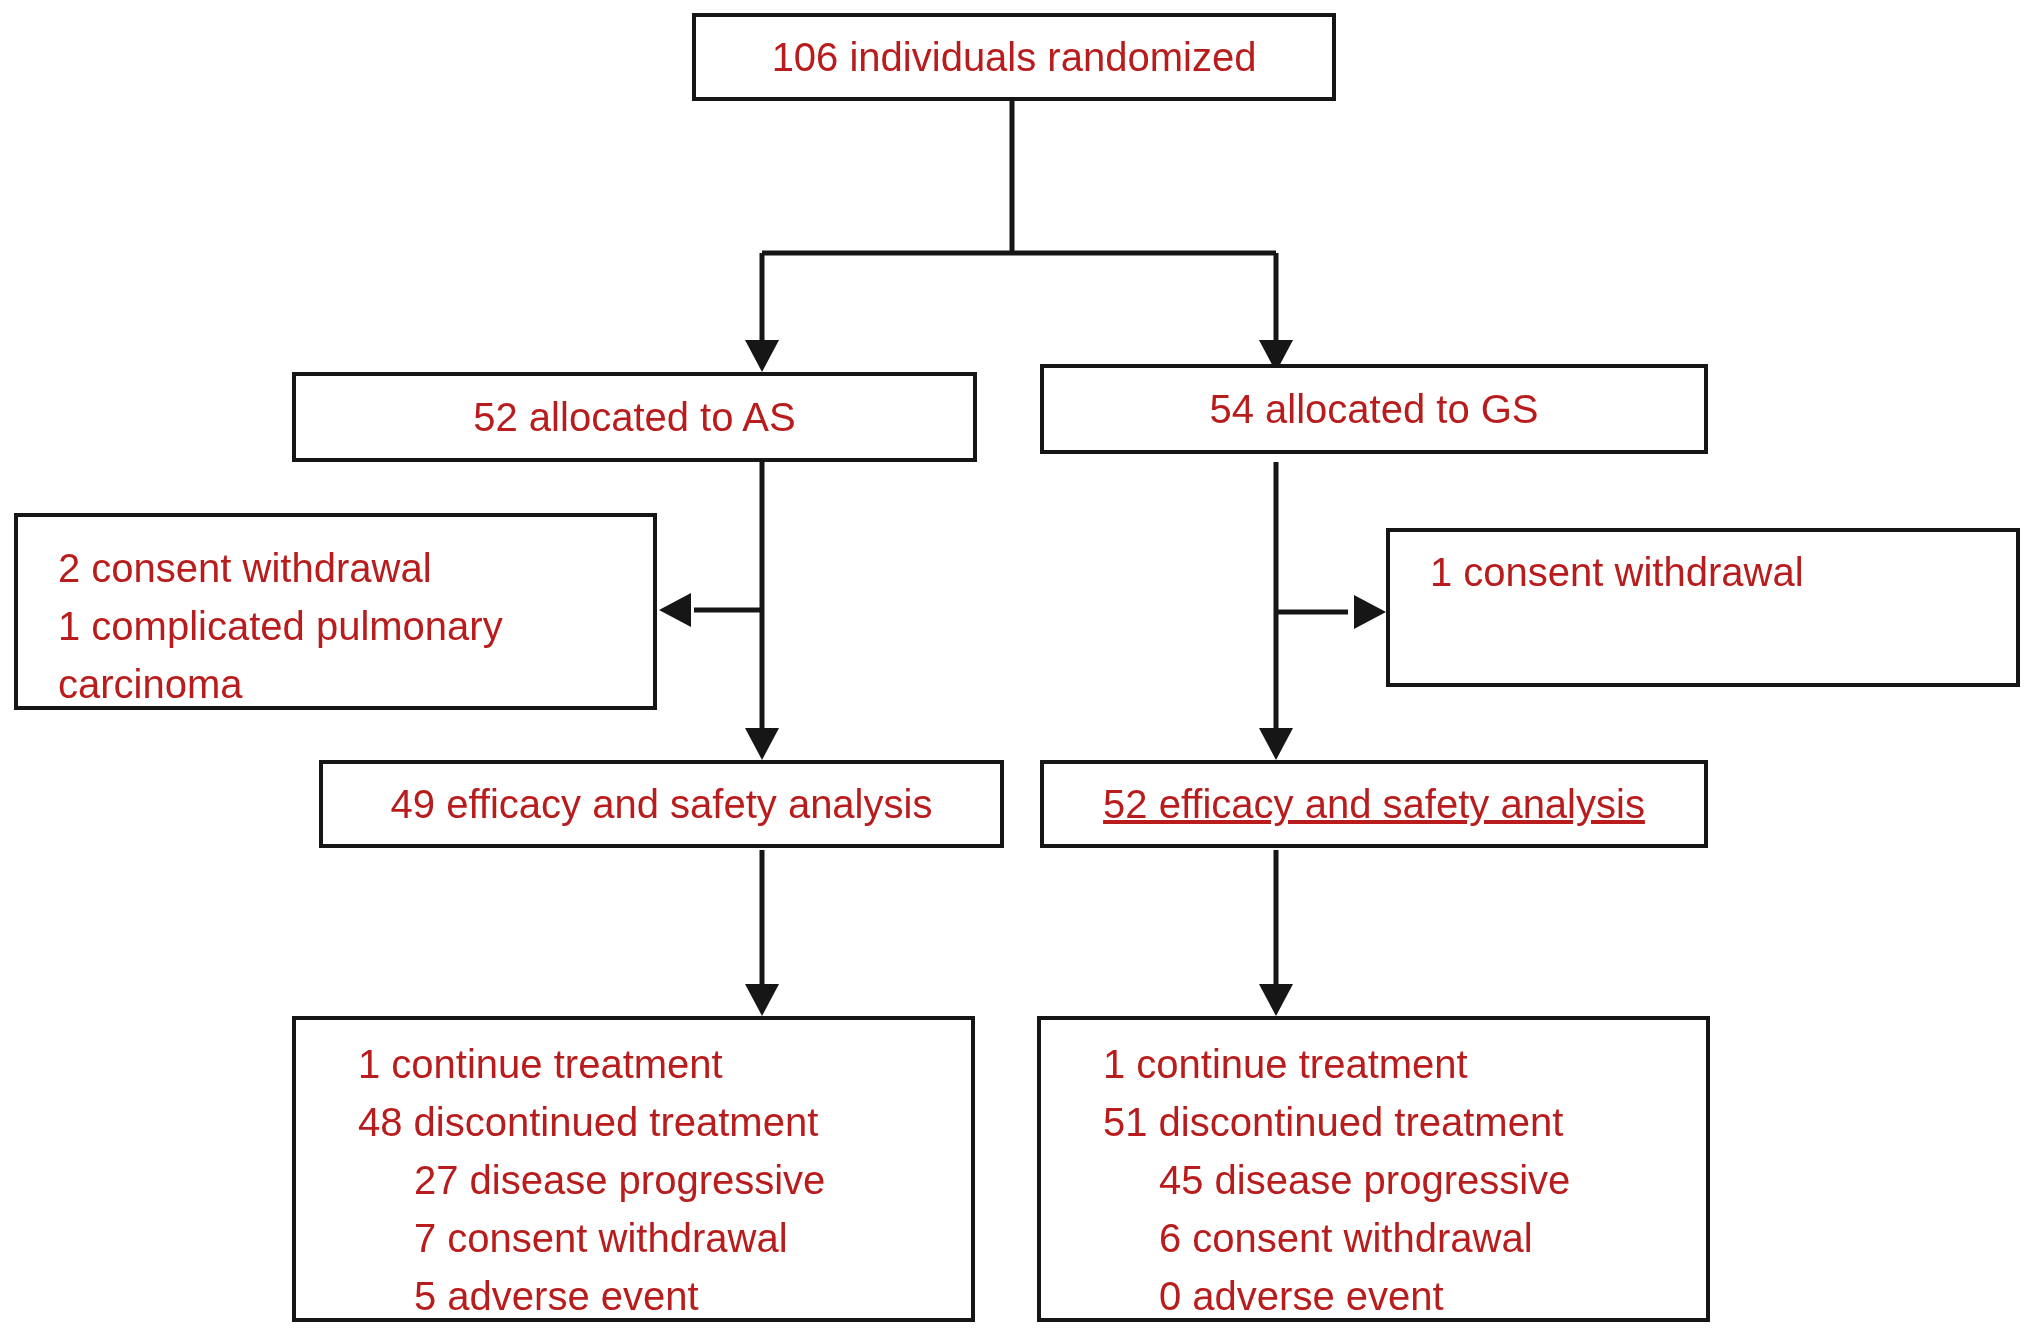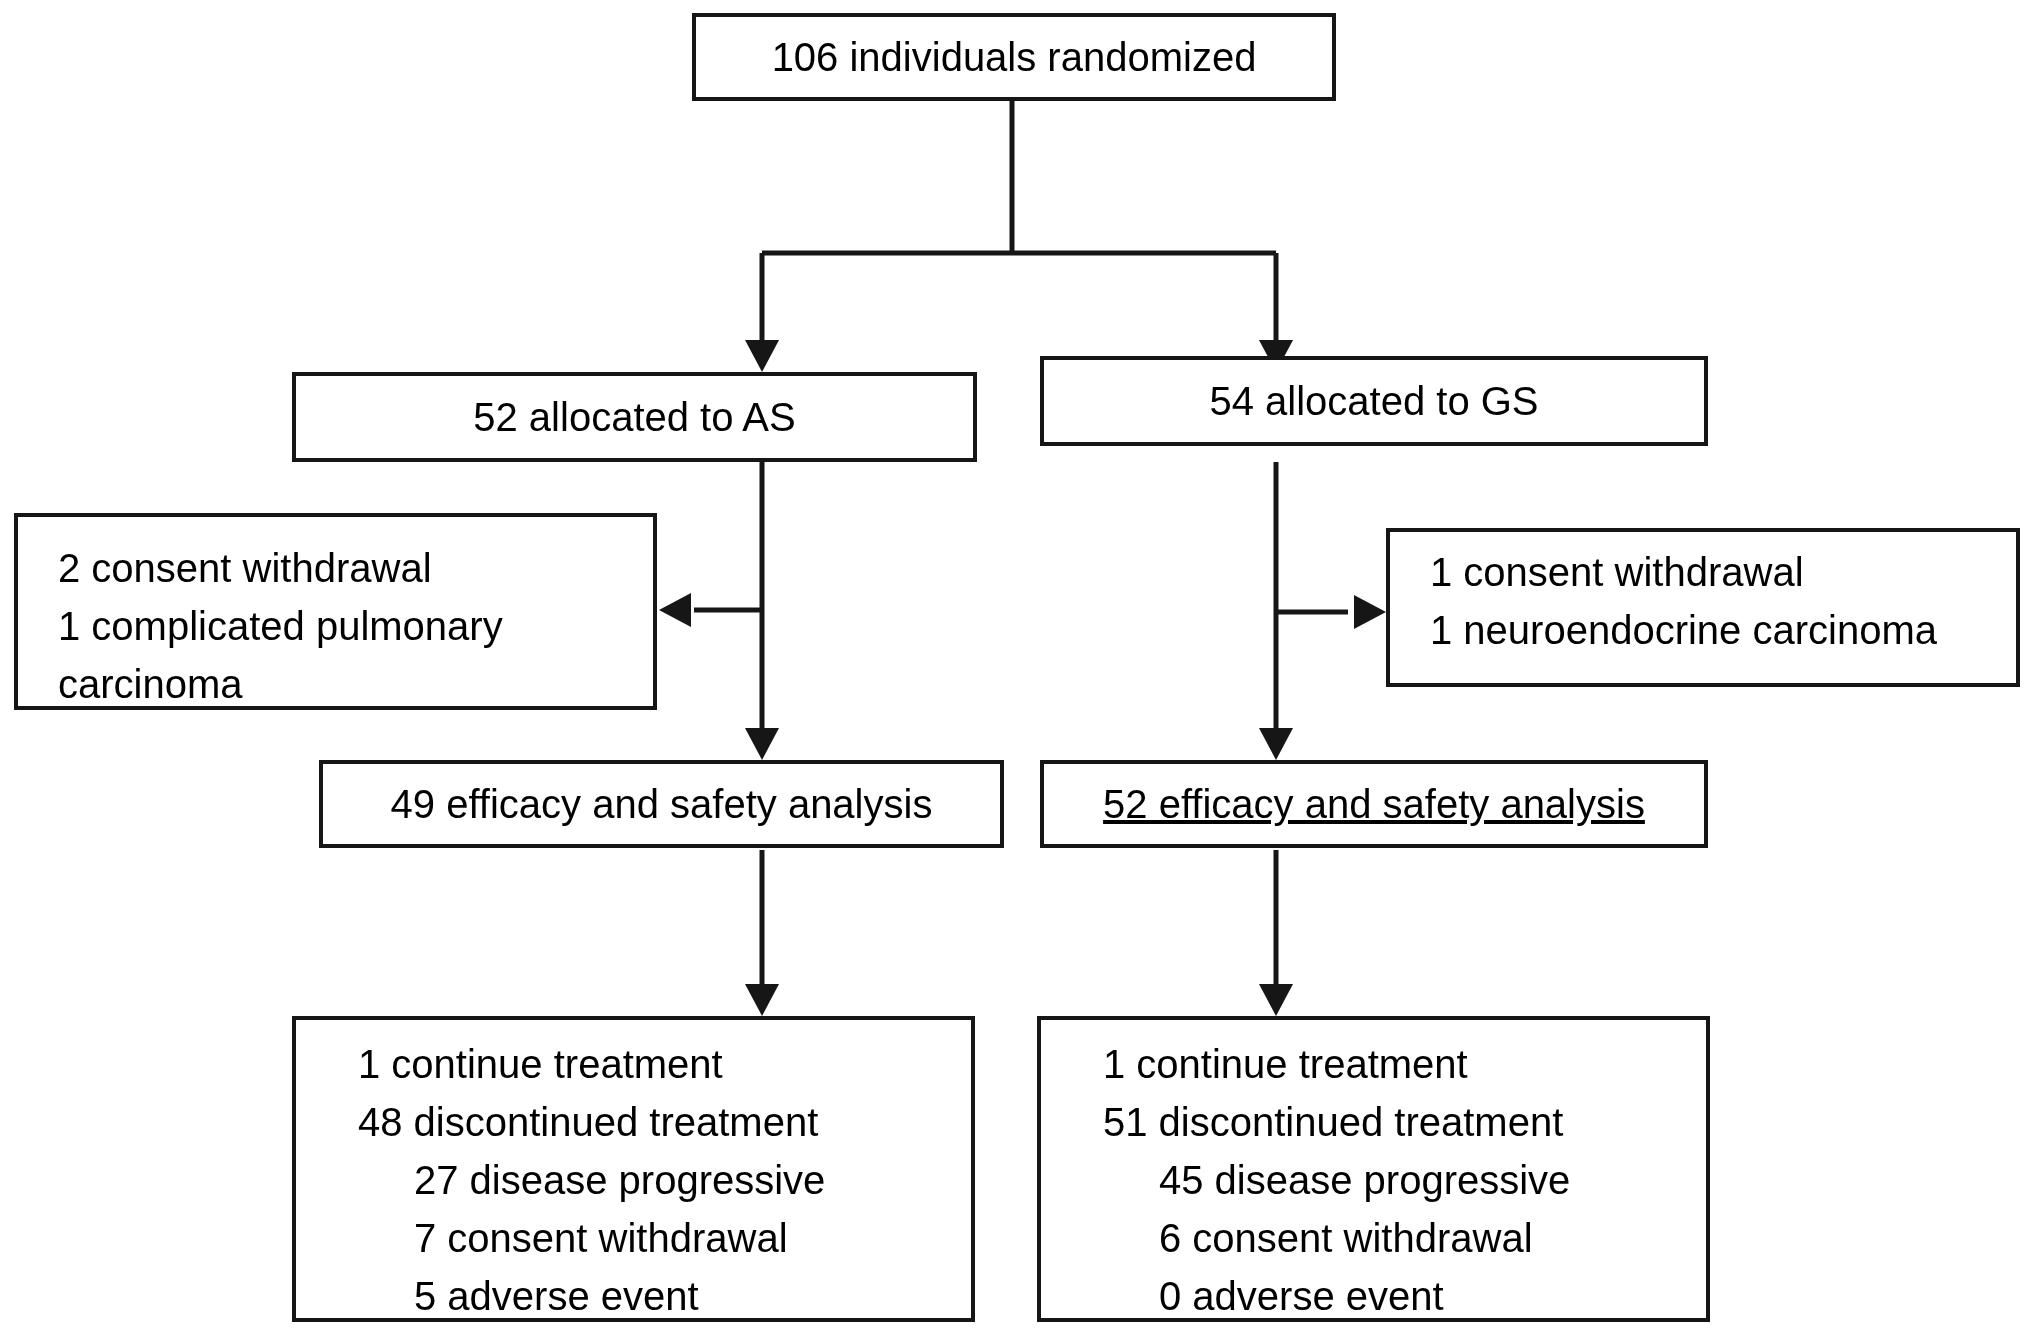--- a/index.html
+++ b/index.html
@@ -6,21 +6,21 @@
     margin: 0;
     padding: 0;
     background: #ffffff;
   }
   .canvas {
     position: relative;
     width: 2032px;
     height: 1336px;
     background: #ffffff;
     font-family: "Liberation Sans", "DejaVu Sans", sans-serif;
-    color: #000000;
+    color: #b91c1c;
     overflow: hidden;
   }
   .connectors {
     position: absolute;
     left: 0;
     top: 0;
     width: 2032px;
     height: 1336px;
   }
   .connectors path {
@@ -50,21 +50,21 @@
     display: block;
   }
   .node.list .line {
     line-height: 57px;
     white-space: normal;
   }
   
   .box-randomized { left: 692px; top: 13px;  width: 644px; height: 88px; }
   
   .box-as-allocated { left: 292px;  top: 372px; width: 685px; height: 90px; }
-  .box-gs-allocated { left: 1040px; top: 356px; width: 668px; height: 90px; }
+  .box-gs-allocated { left: 1040px; top: 364px; width: 668px; height: 90px; }
   
   .box-as-excluded {
     left: 14px; top: 513px; width: 643px; height: 197px;
     padding: 22px 24px 0 40px;
   }
   .box-gs-excluded {
     left: 1386px; top: 528px; width: 634px; height: 159px;
     padding: 11px 20px 0 40px;
   }
   .box-gs-excluded .line { line-height: 58px; }
@@ -118,21 +118,20 @@
   <div class="node center box-gs-allocated">
     <span>54 allocated to GS</span>
   </div>
 
   <div class="node list box-as-excluded">
     <div class="line">2 consent withdrawal</div>
     <div class="line">1 complicated pulmonary carcinoma</div>
   </div>
   <div class="node list box-gs-excluded">
     <div class="line">1 consent withdrawal</div>
-    <div class="line">1 neuroendocrine carcinoma</div>
   </div>
 
   <div class="node center box-as-analysis">
     <span>49 efficacy and safety analysis</span>
   </div>
   <div class="node center box-gs-analysis">
     <span>52 efficacy and safety analysis</span>
   </div>
 
   <div class="node list box-as-outcomes">

